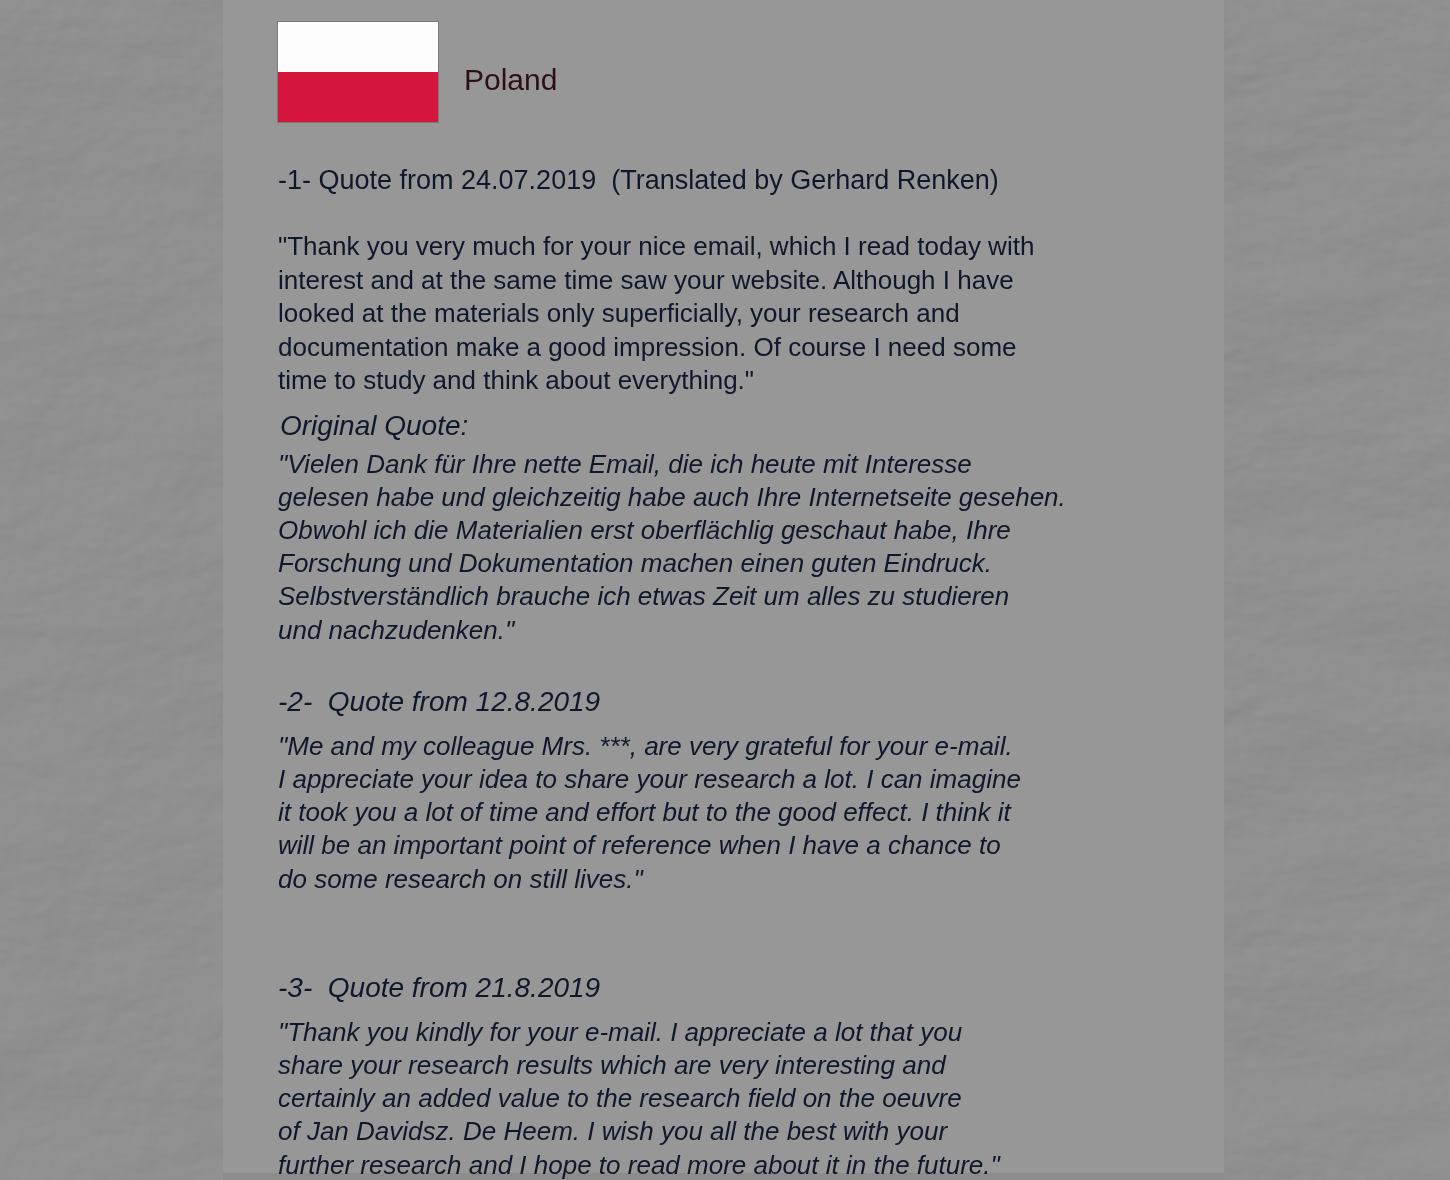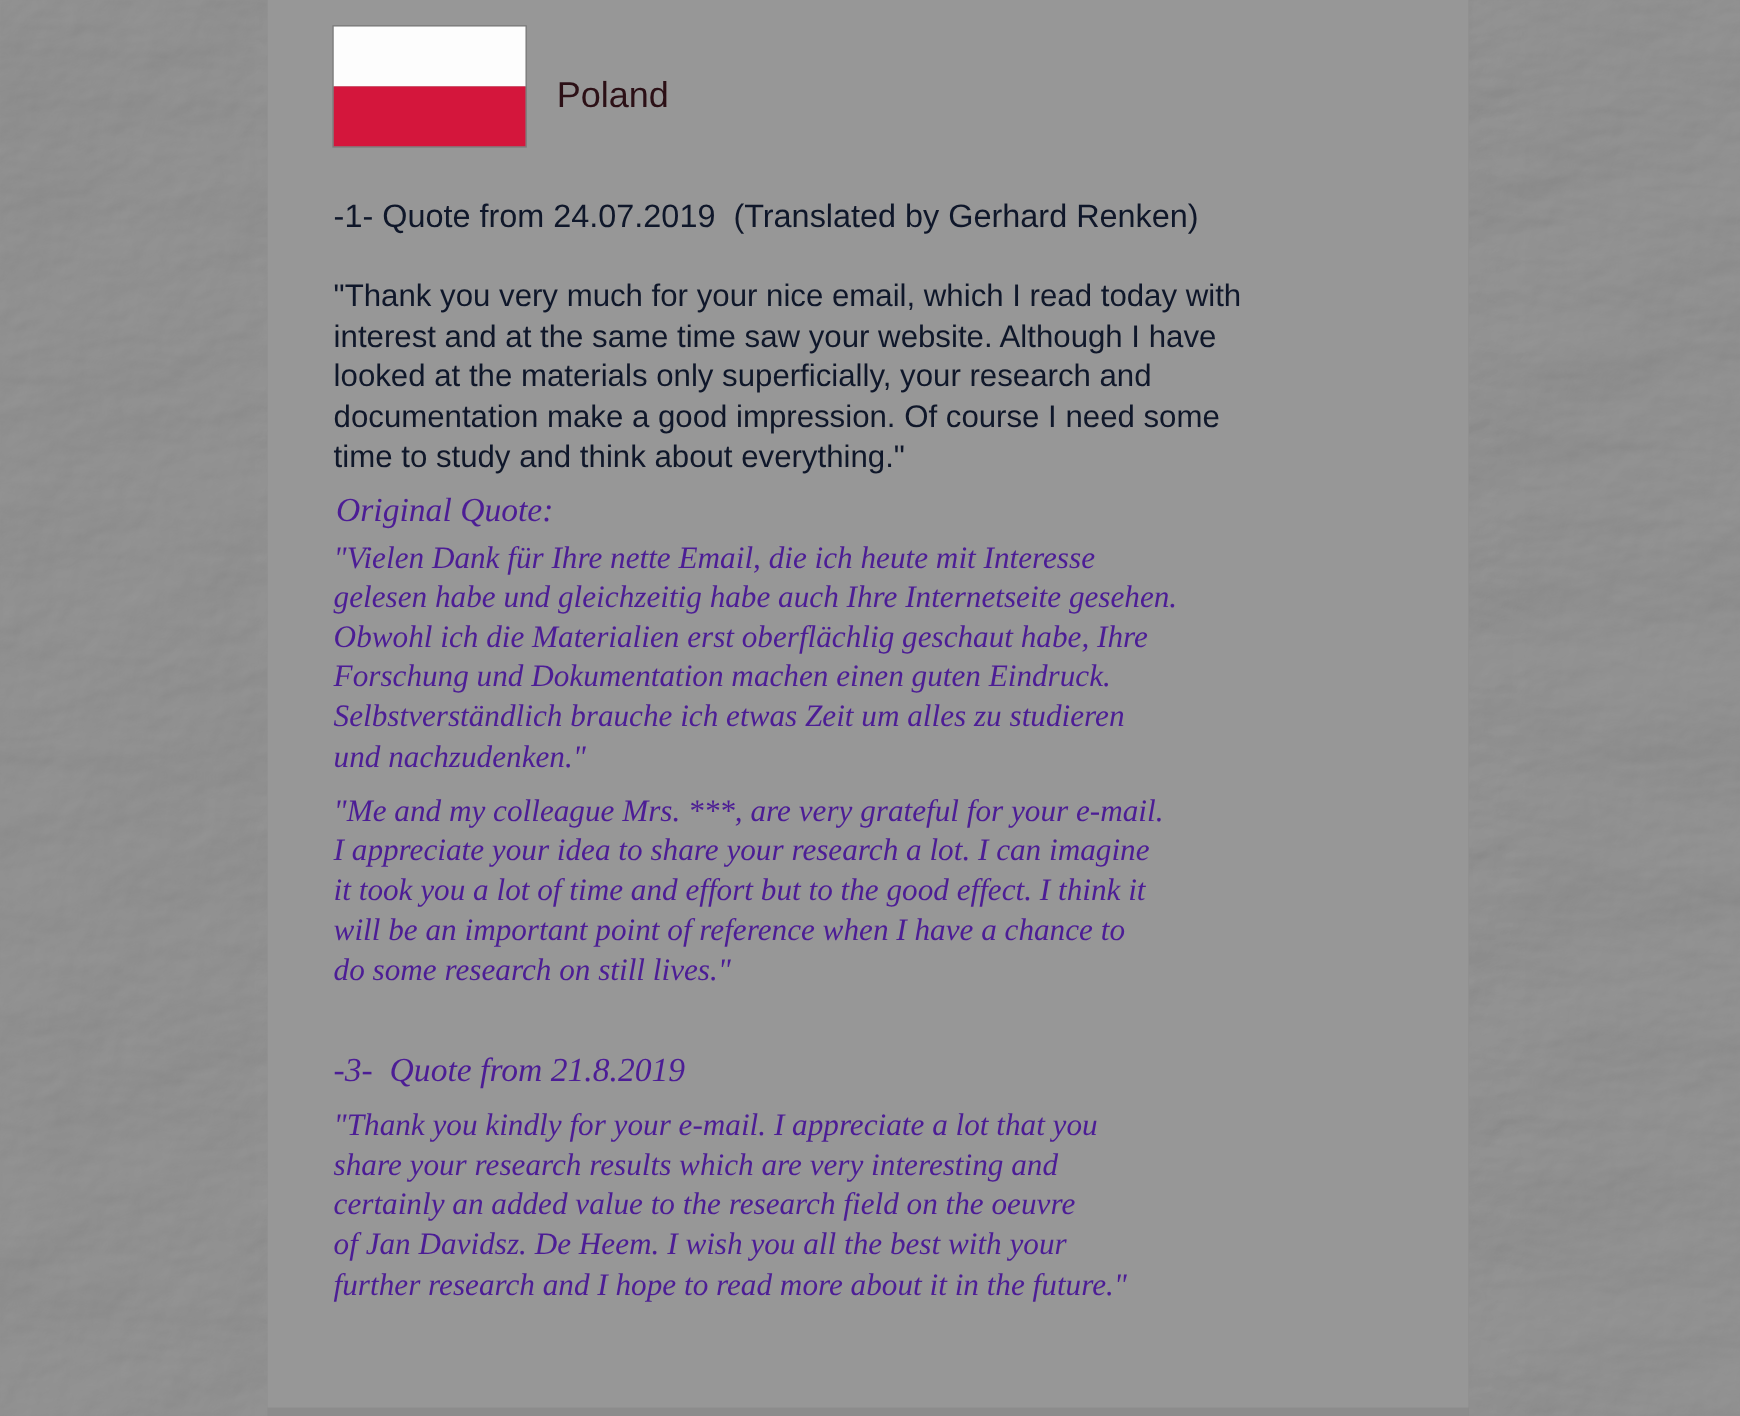--- a/index.html
+++ b/index.html
@@ -15,30 +15,30 @@
          background:rgba(0,0,0,0.07);pointer-events:none;}
 
   .flag-row{display:flex;align-items:center;margin-top:22px;height:100px;}
   .flag{width:160px;height:100px;display:flex;flex-direction:column;
         outline:1px solid rgba(110,110,110,.7);}
   .flag-white{flex:1;background:#fdfdfd;}
   .flag-red{flex:1;background:#d4163c;}
   .country{font-size:30px;color:#2c1016;margin-left:26px;transform:translateY(8px);}
 
   .maroon-sans{color:#0f172a;}
-  .serif{font-family:Liberation Serif, serif;font-style:italic;color:#4c1d95;}
+  .serif{font-family:Liberation Sans, sans-serif;font-style:italic;color:#0f172a;}
 
   h1.qh1{font-weight:normal;font-size:27px;line-height:33px;margin:42px 0 0 0;
          white-space:pre-wrap;}
   p.sansq{font-size:26px;line-height:33.5px;margin:33px 0 0 0;white-space:pre-wrap;}
   p.olabel{font-size:28px;line-height:33px;margin:11px 0 0 2px;}
   p.german{font-size:26px;line-height:33.2px;margin:6px 0 0 0;white-space:pre-wrap;}
   h2.qh{font-weight:normal;font-size:28px;line-height:33px;margin:38px 0 0 0;
         white-space:pre-wrap;}
-  h2.qh.gap3{margin-top:51px;}
+  h2.qh.gap3{margin-top:75px;}
   p.qtext{font-size:26px;line-height:33.2px;margin:12px 0 0 0;white-space:pre-wrap;}
 </style>
 </head>
 <body>
 
 <div class="page">
 
   <div class="side left">
     <svg width="223" height="1180" preserveAspectRatio="none">
       <defs>
@@ -81,20 +81,21 @@
 
     <p class="olabel serif">Original Quote:</p>
 
     <p class="german serif">"Vielen Dank für Ihre nette Email, die ich heute mit Interesse
 gelesen habe und gleichzeitig habe auch Ihre Internetseite gesehen.
 Obwohl ich die Materialien erst oberflächlig geschaut habe, Ihre
 Forschung und Dokumentation machen einen guten Eindruck.
 Selbstverständlich brauche ich etwas Zeit um alles zu studieren
 und nachzudenken."</p>
 
+    <h2 class="qh serif">-2-  Quote from 12.8.2019</h2>
 
     <p class="qtext serif">"Me and my colleague Mrs. ***, are very grateful for your e-mail.
 I appreciate your idea to share your research a lot. I can imagine
 it took you a lot of time and effort but to the good effect. I think it
 will be an important point of reference when I have a chance to
 do some research on still lives."</p>
 
     <h2 class="qh serif gap3">-3-  Quote from 21.8.2019</h2>
 
     <p class="qtext serif">"Thank you kindly for your e-mail. I appreciate a lot that you

